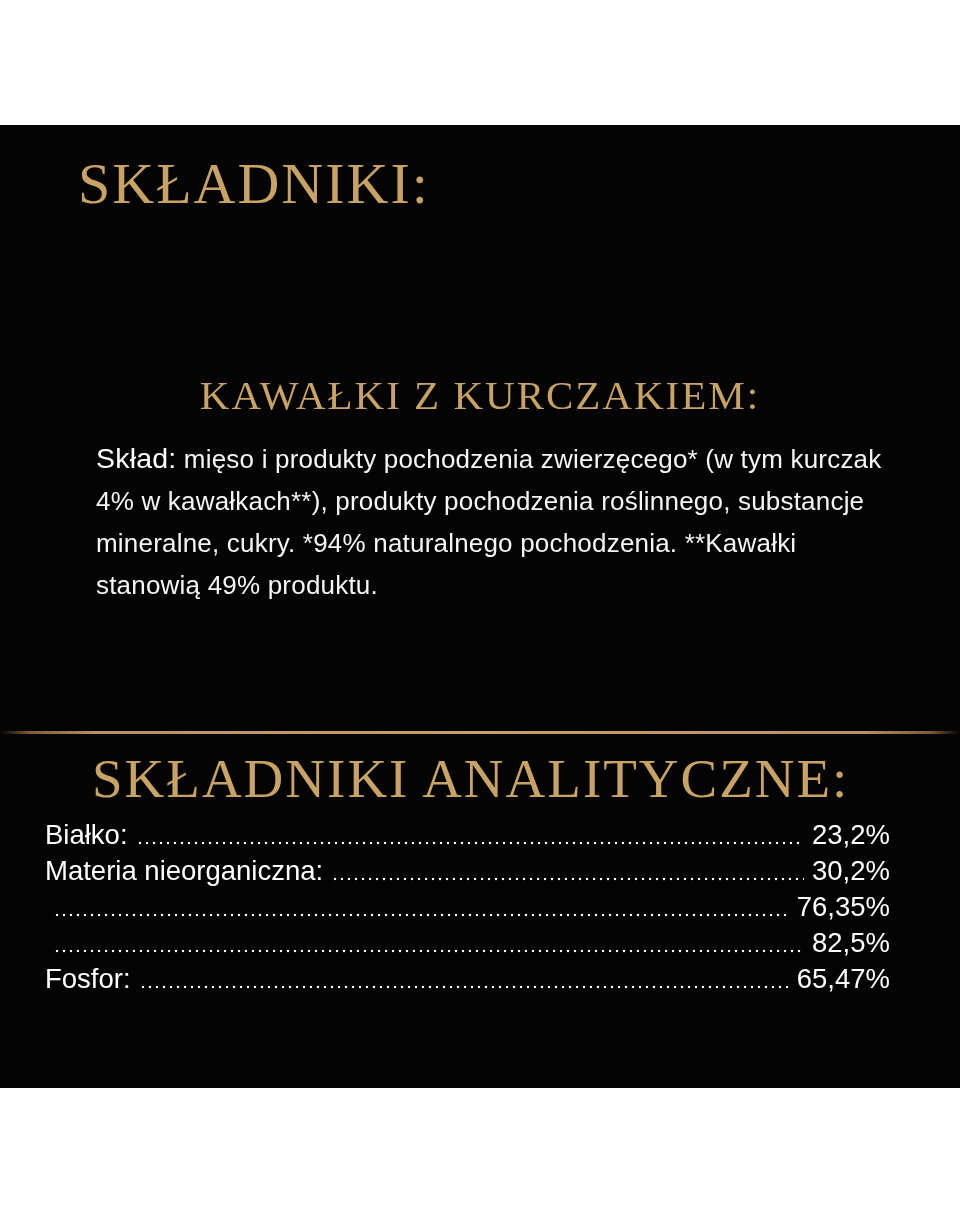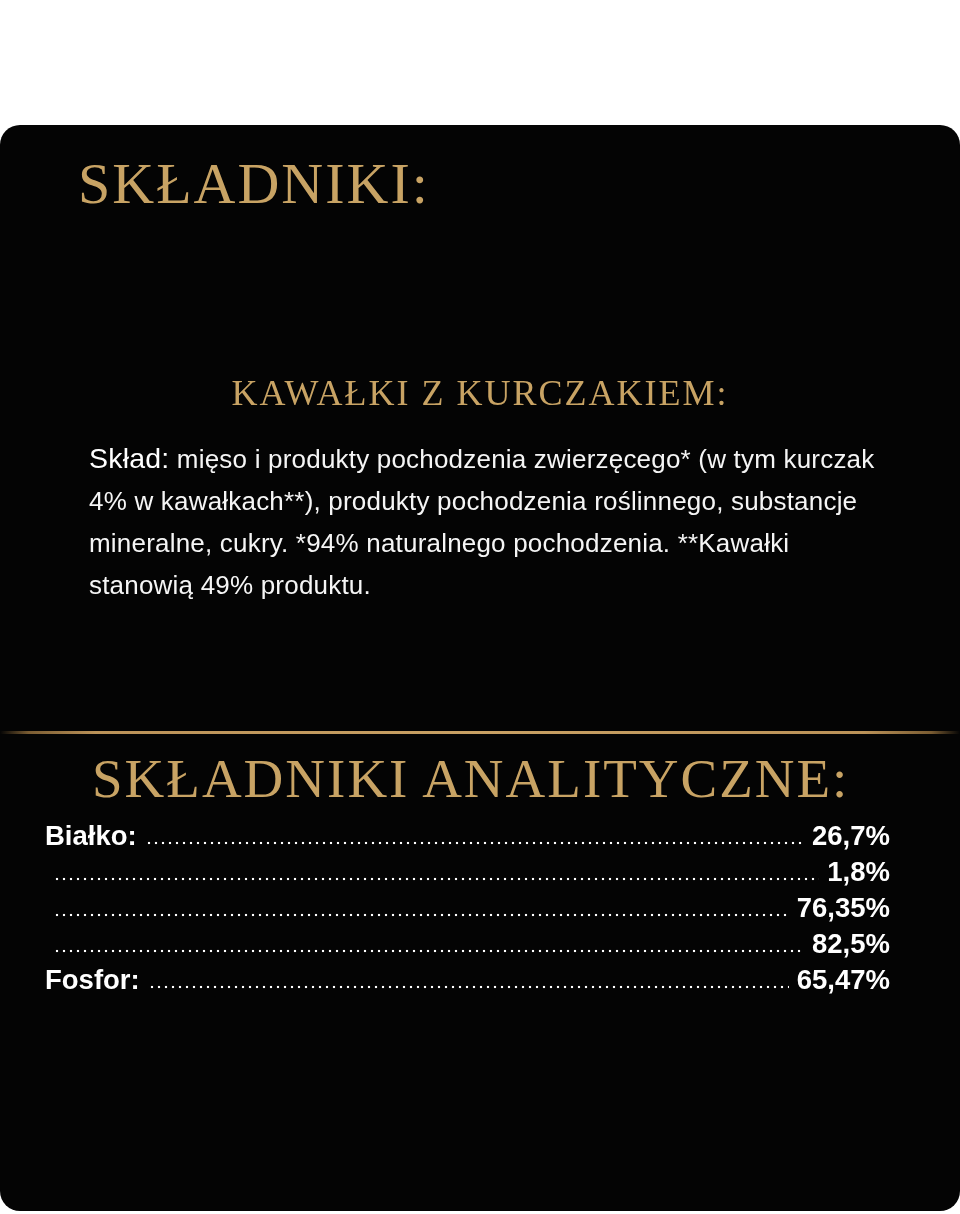--- a/index.html
+++ b/index.html
@@ -6,48 +6,47 @@
   body {
     width:960px; height:1214px;
     background:#ffffff;
     font-family:"Liberation Sans", sans-serif;
     -webkit-font-smoothing:antialiased;
   }
   .page { position:relative; width:960px; height:1214px; background:#ffffff; overflow:hidden; }
 
   .panel {
     position:absolute; left:0; top:125px;
-    width:960px; height:1086px;
+    width:960px; height:963px;
     background:#040404;
     color:#ffffff;
-    border-radius:20px;
   }
 
   .gold-heading {
     font-family:"Liberation Serif", serif;
     font-weight:400;
     color:var(--gold, #c8a364);
     margin:0;
     white-space:nowrap;
     font-stretch:semi-condensed;
   }
 
   .h-ingredients {
     position:absolute; left:78px; top:30px;
     font-size:58px; line-height:1; letter-spacing:2px;
   }
 
   .h-variant {
     position:absolute; left:0; top:250px; width:100%;
     text-align:center;
-    font-size:36px; line-height:1; letter-spacing:2px;
+    font-size:41px; line-height:1; letter-spacing:2px;
   }
 
   .composition {
-    position:absolute; left:89px; top:312px; width:808px;
+    position:absolute; left:96px; top:312px; width:808px;
     margin:0;
     font-size:26px; line-height:42px;
     color:#f5f5f5; letter-spacing:0.2px;
   }
   .composition .lead { font-size:28.5px; color:#ffffff; }
 
   .divider {
     position:absolute; left:0; top:606px;
     width:100%; height:3px;
     background:linear-gradient(90deg,
@@ -58,25 +57,24 @@
   .h-analytical {
     position:absolute; left:92px; top:626px;
     font-size:55px; line-height:1; letter-spacing:2px;
   }
 
   .rows {
     position:absolute; left:45px; top:693px;
     width:845px;
   }
   .row {
-    display:flex; align-items:center;
+    display:flex; align-items:flex-start;
     height:36px;
     font-size:27.5px; line-height:34px;
     color:#ffffff;
-    font-weight:bold;
   }
   .row .rlabel { white-space:nowrap; }
   .row .leader {
     flex:1 1 auto;
     height:4px;
     margin:0 8px 9px 10px;
     background-image:radial-gradient(circle at 2px 2px, #ffffff 1.25px, rgba(255,255,255,0) 1.6px);
     background-repeat:repeat-x;
     background-size:7px 4px;
     align-self:flex-end;
@@ -97,27 +95,28 @@
 
     <div class="divider"></div>
 
     <h2 class="gold-heading h-analytical">SKŁADNIKI ANALITYCZNE:</h2>
 
     <div class="rows">
 
       <div class="row">
         <span class="rlabel">Białko:</span>
         <span class="leader"></span>
-        <span class="rvalue">26,7%</span>
+        <span class="rvalue">23,2%</span>
       </div>
 
 
       <div class="row">
+        <span class="rlabel">Materia nieorganiczna:</span>
         <span class="leader"></span>
-        <span class="rvalue">1,8%</span>
+        <span class="rvalue">30,2%</span>
       </div>
 
       <div class="row">
         <span class="leader"></span>
         <span class="rvalue">76,35%</span>
       </div>
 
       <div class="row">
         <span class="leader"></span>
         <span class="rvalue">82,5%</span>

